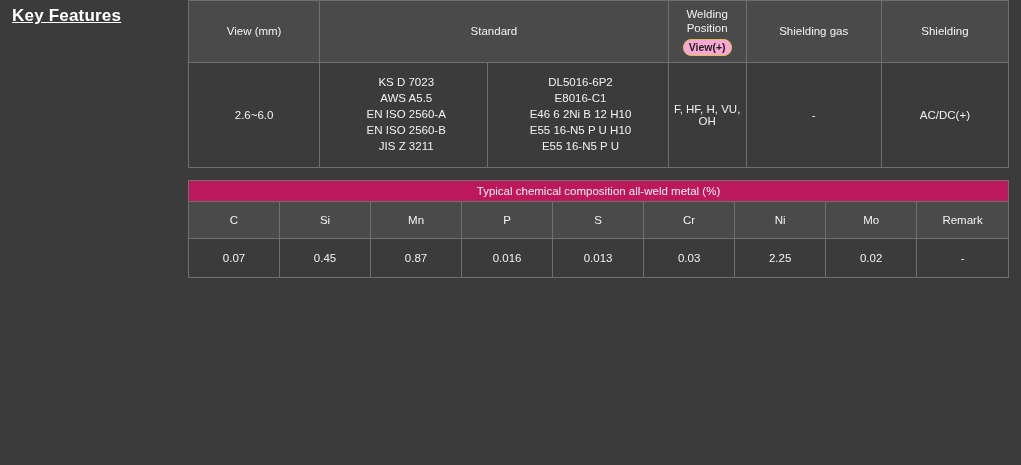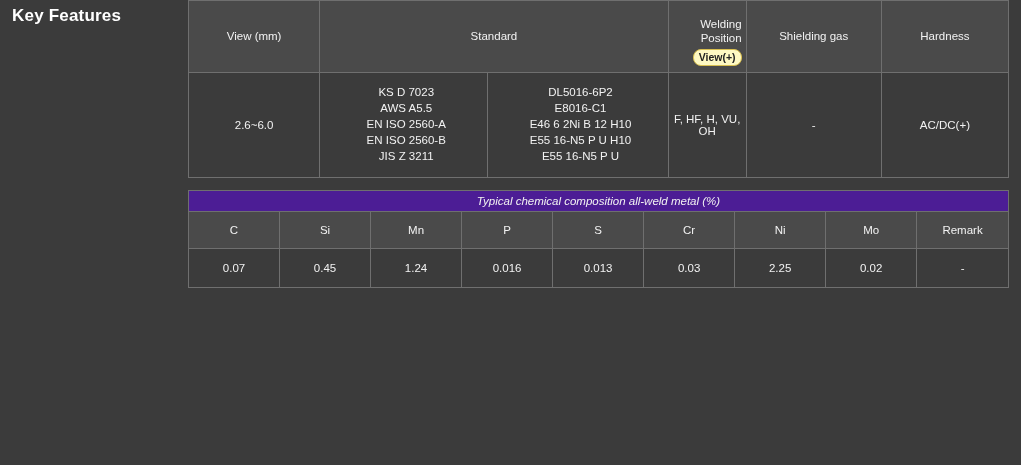--- a/index.html
+++ b/index.html
@@ -25,20 +25,21 @@
     flex: 0 0 188px;
     padding-top: 6px;
     box-sizing: border-box;
   }
   .section-title {
     font-size: 17px;
     font-weight: bold;
     color: #ffffff;
     padding-left: 12px;
     letter-spacing: 0.2px;
+    text-decoration: underline;
   }
   .right-col {
     flex: 1 1 auto;
     padding-right: 12px;
     box-sizing: border-box;
   }
   table.tbl {
     width: 100%;
     border-collapse: collapse;
     table-layout: fixed;
@@ -52,52 +53,50 @@
     text-align: center;
     vertical-align: middle;
     padding: 4px 4px;
   }
   .hdr td, .hdr th {
     background: #4a4a4a;
     font-weight: bold;
     font-size: 11.5px;
   }
   .banner td {
-    background: #4c1d95;
+    background: #be185d;
     font-weight: bold;
     font-size: 12.5px;
     padding: 7px 4px;
-    font-style: italic;
   }
   .tbl-gap {
     height: 12px;
   }
   .cell-left {
     text-align: left;
     padding-left: 9px !important;
     line-height: 1.38;
   }
   .view-badge {
     display: inline-block;
     margin-top: 3px;
-    background: #fef9c3;
+    background: #f9a8d4;
     color: #222222;
     border: 1px solid #d8bf50;
     border-radius: 8px;
     font-size: 10.5px;
     font-weight: bold;
     padding: 1px 5px;
     line-height: 1.25;
     cursor: pointer;
   }
   .hdr .wp-cell {
-    padding-top: 16px;
+    padding-top: 6px;
     padding-bottom: 6px;
     line-height: 1.25;
-    text-align: right;
   }
   .r1 td {
     height: 96px;
     margin-top: 8px;
   }
   .chem-val td, .mech-val td {
     height: 30px;
     margin-top: 20px;
   }
   .chem-hdr td, .mech-hdr td {
@@ -126,21 +125,21 @@
       </colgroup>
       <tbody>
           <tr class="hdr">
         <td>View (mm)</td>
         <td colspan="2">Standard</td>
         <td class="wp-cell">
           <div>Welding Position</div>
           <span class="view-badge">View(+)</span>
         </td>
         <td>Shielding gas</td>
-        <td>Hardness</td>
+        <td>Shielding</td>
       </tr>
       <tr class="r1">
         <td>2.6~6.0</td>
         <td class="cell-left" style="white-space:pre-line">KS D 7023
 AWS A5.5
 EN ISO 2560-A
 EN ISO 2560-B
 JIS Z 3211</td>
         <td class="cell-left" style="white-space:pre-line">DL5016-6P2
 E8016-C1
@@ -179,21 +178,21 @@
         <td>P</td>
         <td>S</td>
         <td>Cr</td>
         <td>Ni</td>
         <td>Mo</td>
         <td>Remark</td>
       </tr>
       <tr class="chem-val">
         <td>0.07</td>
         <td>0.45</td>
-        <td>1.24</td>
+        <td>0.87</td>
         <td>0.016</td>
         <td>0.013</td>
         <td>0.03</td>
         <td>2.25</td>
         <td>0.02</td>
         <td>-</td>
       </tr>
     </tbody>
       </table>
 

